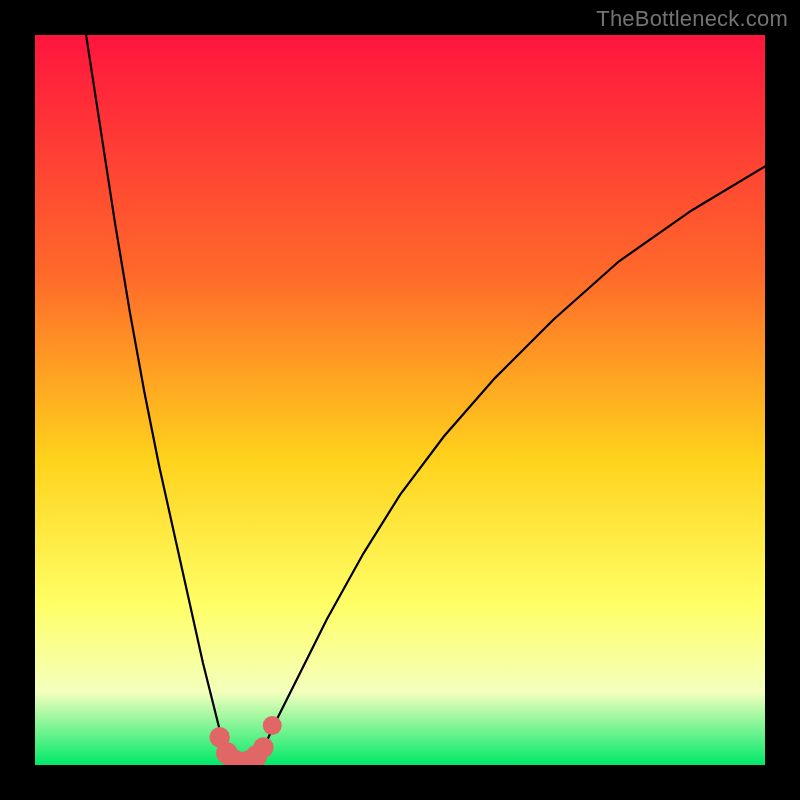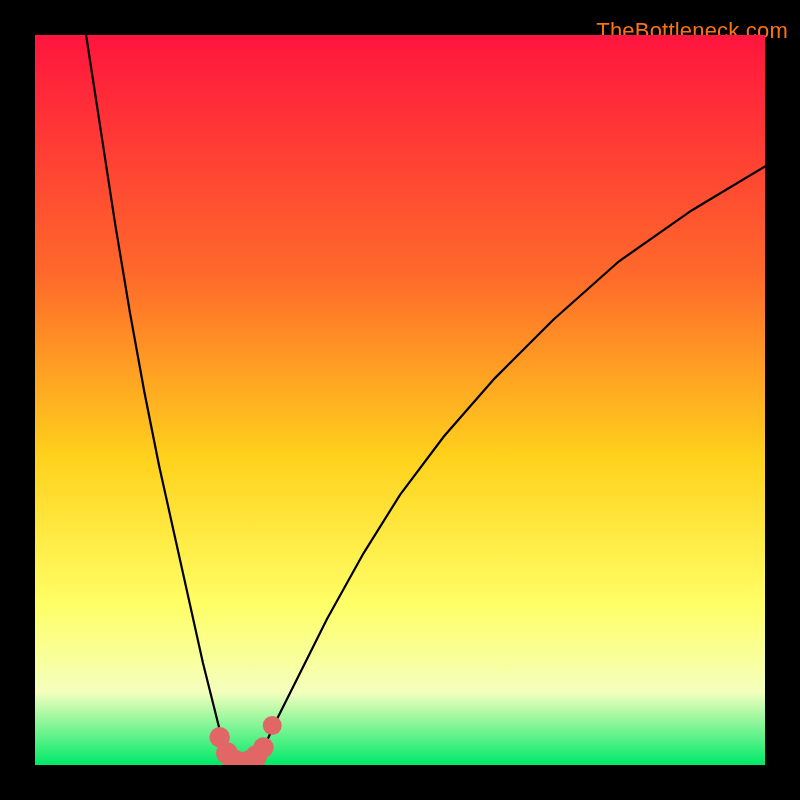--- a/index.html
+++ b/index.html
@@ -22,23 +22,23 @@
   .plot {
     position: absolute;
     left: 35px;
     top: 35px;
     width: 730px;
     height: 730px;
     
   }
   .watermark {
     position: absolute;
-    top: 18px;
+    top: 6px;
     right: 12px;
-    color: #f97316;
+    color: #737373;
     font-size: 22px;
     font-weight: 400;
     letter-spacing: 0.2px;
     user-select: none;
   }
   svg {
     display: block;
   }
 </style>
 </head>

